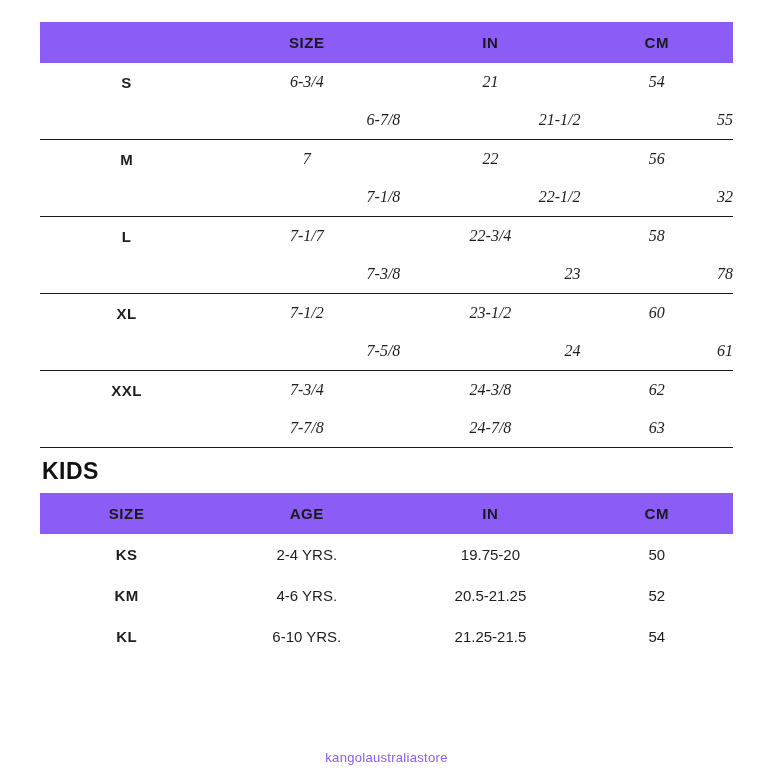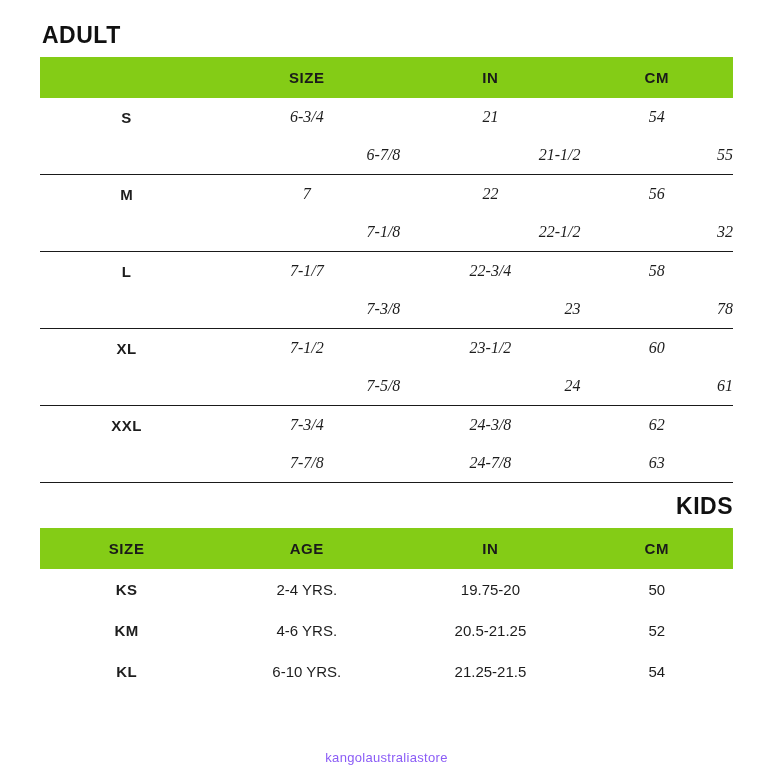--- a/index.html
+++ b/index.html
@@ -23,29 +23,28 @@
   }
   .section-title {
     font-size: 23px;
     font-weight: bold;
     letter-spacing: 0.5px;
     color: #111111;
     margin: 0 0 8px 2px;
   }
   .section-title.kids {
     margin-top: 10px;
-    text-align: right;
   }
   table {
     border-collapse: collapse;
     width: 693px;
     table-layout: fixed;
   }
   thead th {
-    background: #84cc16;
+    background: #8b5cf6;
     font-size: 15px;
     font-weight: bold;
     color: #1a1a1a;
     padding: 12px 0;
     text-align: center;
     letter-spacing: 0.6px;
     border: none;
   }
   tbody td {
     text-align: center;
@@ -95,21 +94,20 @@
     font-size: 13px;
     color: #8b5cf6;
     letter-spacing: 0.3px;
   }
 </style>
 </head>
 <body>
 
 <div class="page">
 
-  <h2 class="section-title">ADULT</h2>
 
   <table class="adult-table">
     <thead>
       <tr>
         <th class="col-a"></th>
         <th class="col-b">SIZE</th>
         <th class="col-c">IN</th>
         <th class="col-d">CM</th>
       </tr>
     </thead>

